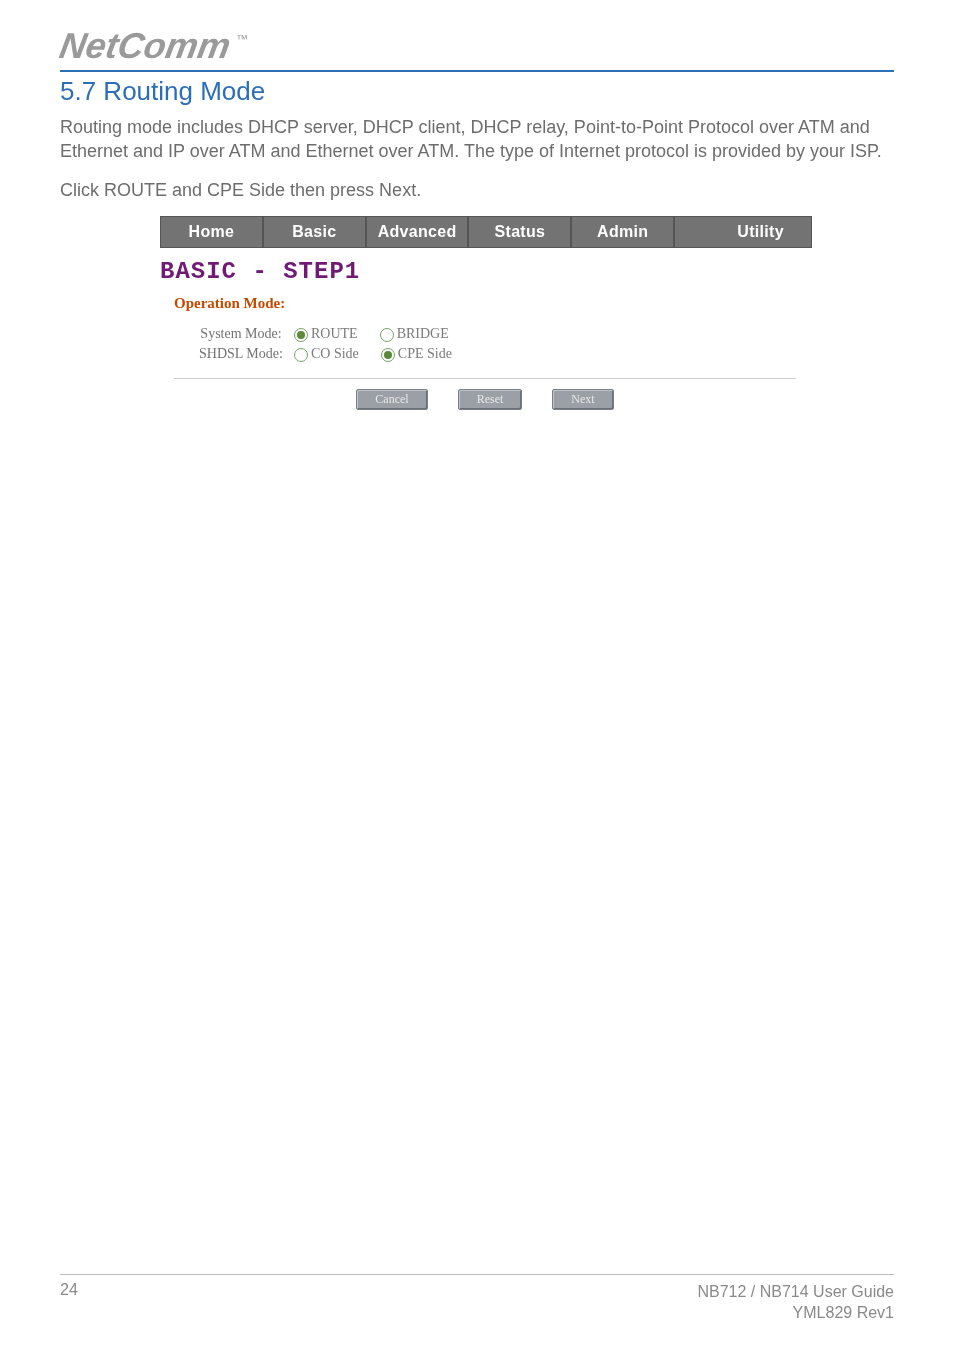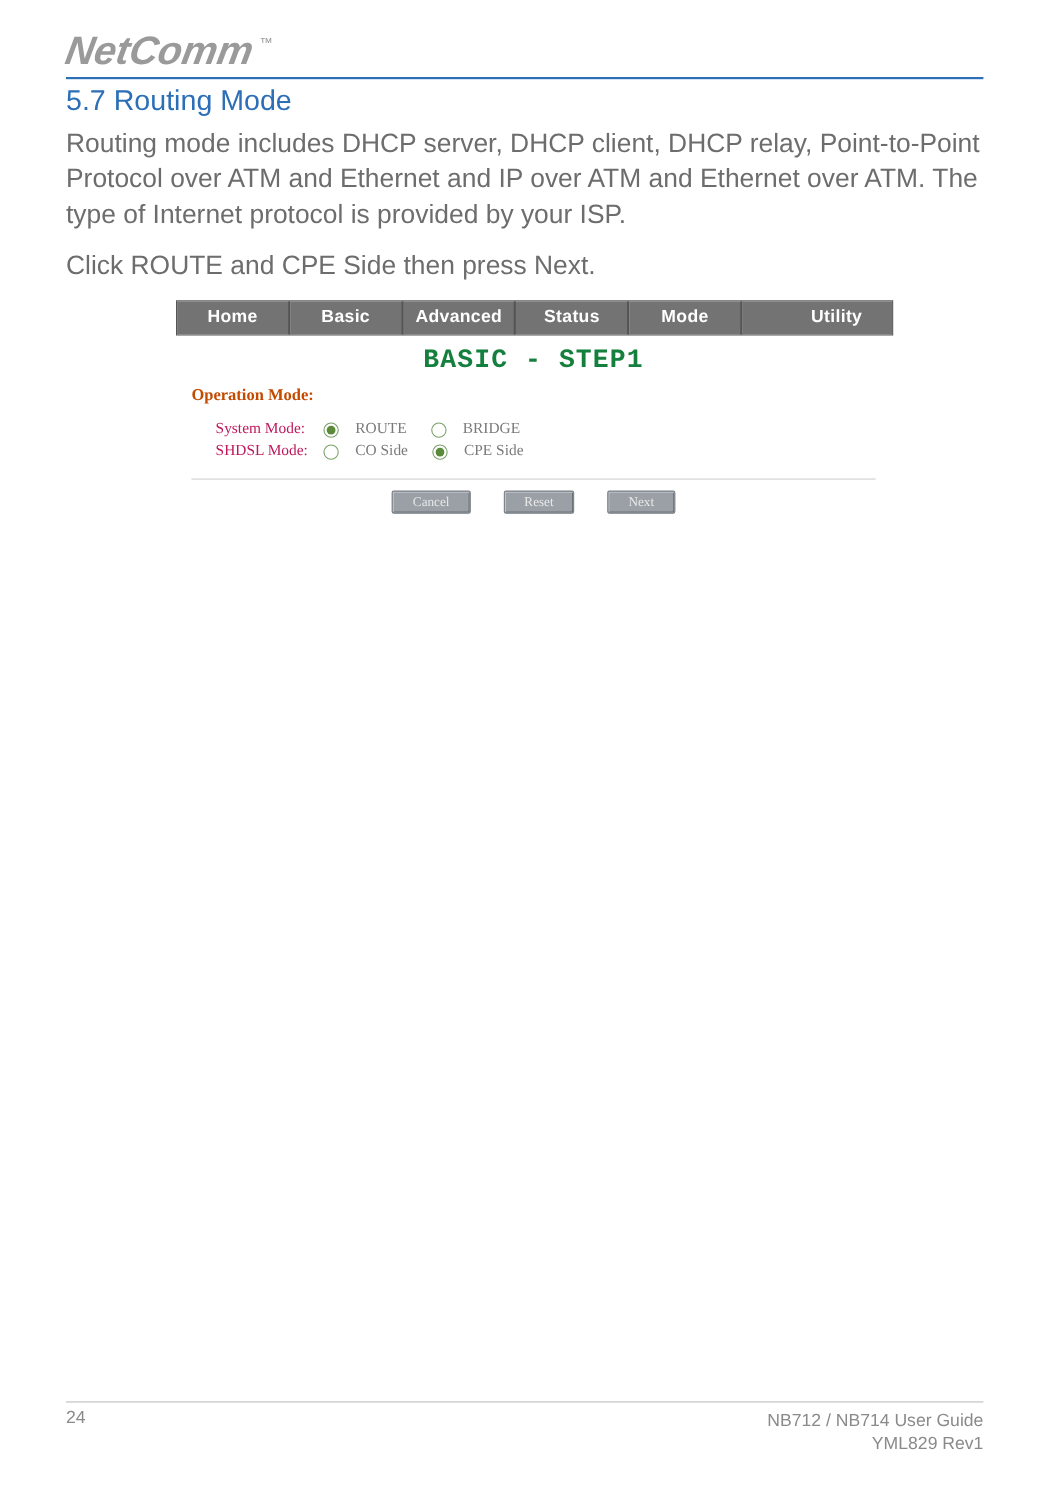--- a/index.html
+++ b/index.html
@@ -45,21 +45,21 @@
   }
   .section-title {
     color: #2c6fb7;
     font-size: 26px;
     font-weight: 400;
     margin: 2px 0 8px 0;
     font-family: "Helvetica Neue", Helvetica, Arial, sans-serif;
   }
   .body-text {
     color: #6d6d6d;
-    font-size: 24px;
+    font-size: 18px;
     line-height: 1.35;
     margin: 0 0 14px 0;
     font-family: "Helvetica Neue", Helvetica, Arial, sans-serif;
     font-weight: 300;
   }
   .screenshot {
     margin: 6px 0 18px 100px;
     width: 650px;
   }
   .tabs {
@@ -74,25 +74,24 @@
     font-weight: bold;
     font-size: 16px;
     text-align: center;
     padding: 6px 0;
     border-right: 2px solid #555;
     font-family: Arial, sans-serif;
     letter-spacing: 0.3px;
   }
   .tab:last-child { border-right: none; padding-left: 35px; }
   .step-title {
-    color: #15803d;
+    color: #701a75;
     font-family: "Courier New", Courier, monospace;
     font-weight: bold;
     font-size: 24px;
-    text-align: center;
     margin: 10px 0 10px 0;
     letter-spacing: 1px;
   }
   .panel {
     padding: 0 14px 10px 14px;
   }
   .op-mode {
     color: #c44a00;
     font-weight: bold;
     font-size: 15px;
@@ -103,27 +102,27 @@
     display: flex;
     align-items: center;
     gap: 8px;
     color: #7a7a7a;
     font-size: 14px;
     margin: 4px 0 4px 22px;
     font-family: "Times New Roman", Times, serif;
   }
   .form-label {
     width: 90px;
-    text-align: left;
-    color: #be185d;
+    text-align: center;
+    color: #737373;
   }
   .radio-wrap {
     display: inline-flex;
-    align-items: center;
-    gap: 15px;
+    align-items: flex-end;
+    gap: 3px;
     margin-right: 14px;
     color: #7a7a7a;
   }
   .radio-dot {
     display: inline-block;
     width: 12px; height: 12px;
     border: 1px solid #7aa06a;
     border-radius: 50%;
     position: relative;
   }
@@ -190,21 +189,21 @@
 
   <p class="body-text">Routing mode includes DHCP server, DHCP client, DHCP relay, Point-to-Point Protocol over ATM and Ethernet and IP over ATM and Ethernet over ATM. The type of Internet protocol is provided by your ISP.</p>
   <p class="body-text">Click ROUTE and CPE Side then press Next.</p>
 
   <div class="screenshot">
     <div class="tabs">
       <div class="tab">Home</div>
       <div class="tab">Basic</div>
       <div class="tab">Advanced</div>
       <div class="tab">Status</div>
-      <div class="tab">Mode</div>
+      <div class="tab">Admin</div>
       <div class="tab">Utility</div>
     </div>
 
     <div class="step-title">BASIC - STEP1</div>
 
     <div class="panel">
       <div class="op-mode">Operation Mode:</div>
 
       <div class="form-row">
         <span class="form-label">System Mode:</span>

